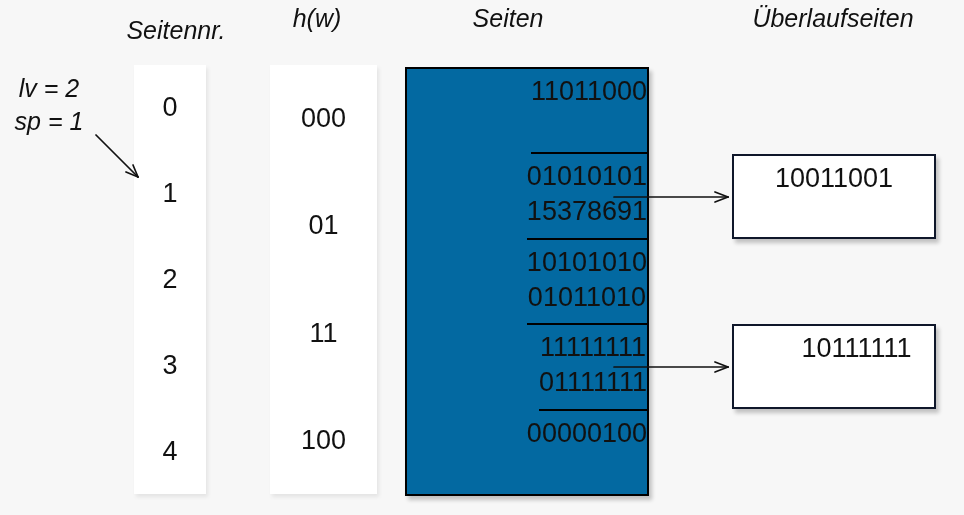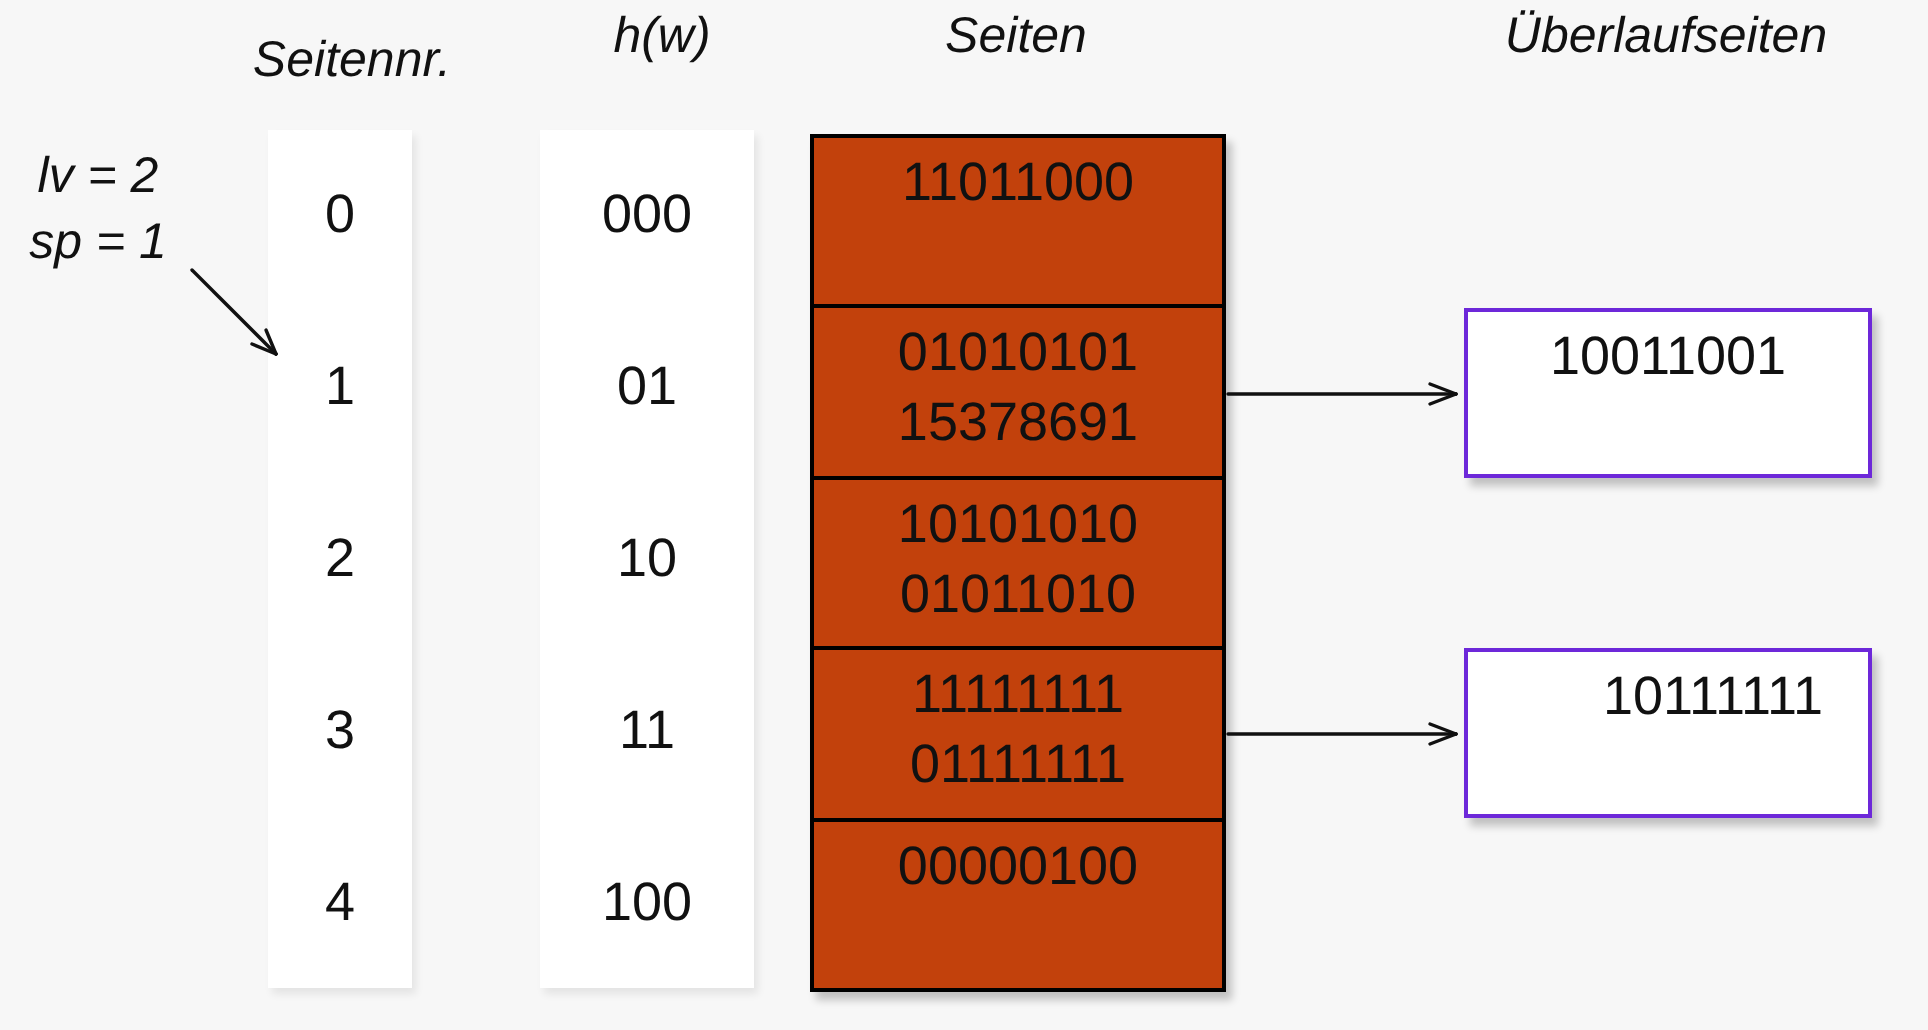--- a/index.html
+++ b/index.html
@@ -15,21 +15,21 @@
   }
   .hdr {
     position: absolute;
     top: 4px;
     transform: translateX(-50%);
     font-style: italic;
     font-size: 25px;
     white-space: nowrap;
   }
   .hdr-pagenr   { left: 176px; margin-top: 12px; }
-  .hdr-hash     { left: 331px; }
+  .hdr-hash     { left: 317px; }
   .hdr-pages    { left: 508px; }
   .hdr-overflow { left: 833px; }
 
   .annotation {
     position: absolute;
     left: 6px;
     top: 72px;
     width: 86px;
     text-align: center;
     font-style: italic;
@@ -54,46 +54,47 @@
     display: flex;
     align-items: center;
     justify-content: center;
     font-size: 27px;
   }
 
   .main-table {
     position: absolute;
     left: 405px;
     top: 67px;
-    width: 208px;
+    width: 244px;
     height: 429px;
-    background: #c2410c;
+    background: #0369a1;
     border: 2px solid #000;
     box-shadow: 3px 4px 4px rgba(0,0,0,0.22);
     display: flex;
     flex-direction: column;
+    align-items: flex-end;
   }
   .bucket {
     flex: 1;
     border-bottom: 2px solid #000;
     text-align: center;
     padding-top: 5px;
     font-size: 27px;
     line-height: 35px;
     overflow: hidden;
   }
   .bucket:last-child { border-bottom: none; }
 
   .overflow-box {
     position: absolute;
     left: 732px;
     width: 204px;
     height: 85px;
     background: #ffffff;
-    border: 2px solid #6d28d9;
+    border: 2px solid #0f172a;
     box-shadow: 3px 4px 4px rgba(0,0,0,0.22);
     text-align: center;
     padding-top: 5px;
     font-size: 27px;
     line-height: 35px;
   }
   .overflow-0 { top: 154px; }
   .overflow-1 { top: 324px; padding-left: 45px; }
 
   .arrow-overlay {
@@ -122,21 +123,20 @@
     <div class="cell">0</div>
     <div class="cell">1</div>
     <div class="cell">2</div>
     <div class="cell">3</div>
     <div class="cell">4</div>
   </div>
 
   <div class="colbox col-hash">
     <div class="cell">000</div>
     <div class="cell">01</div>
-    <div class="cell">10</div>
     <div class="cell">11</div>
     <div class="cell">100</div>
   </div>
 
   <div class="main-table">
     <div class="bucket">
       <div>11011000</div>
       <div></div>
     </div>
     <div class="bucket">

